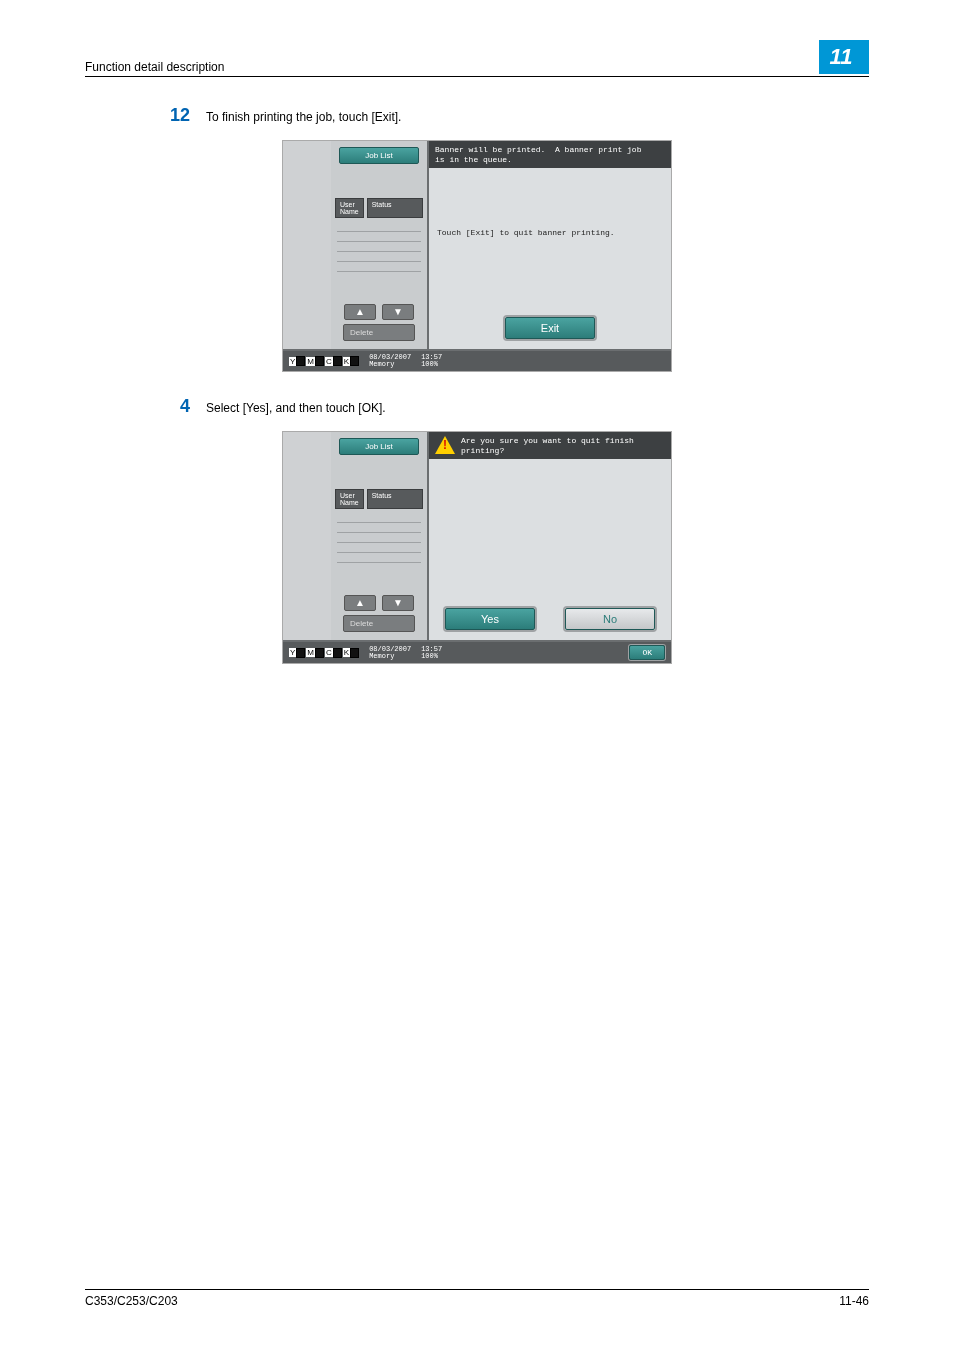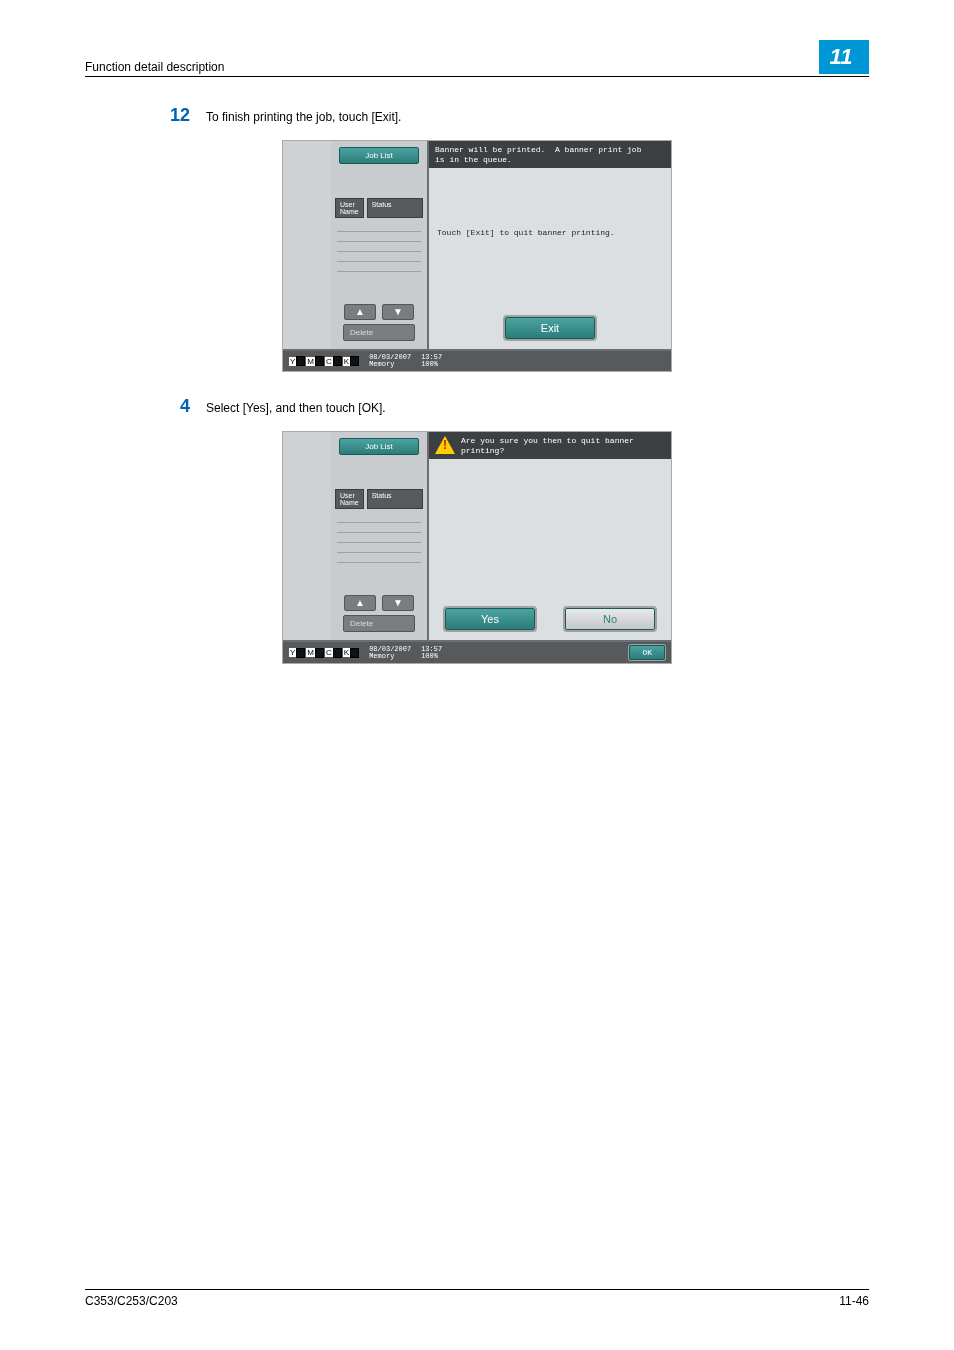--- a/index.html
+++ b/index.html
@@ -374,21 +374,21 @@
         </div>
         <div class="arrow-row">
           <div class="arrow-btn">▲</div>
           <div class="arrow-btn">▼</div>
         </div>
         <div class="del-btn">Delete</div>
       </div>
       <div class="mainarea">
         <div class="msg-bar">
           <span class="warn-tri">!</span>
-          <span>Are you sure you then to quit banner printing?</span>
+          <span>Are you sure you want to quit finish printing?</span>
         </div>
         <div class="center-area">
           <div class="bottom-btn-row">
             <div class="panel-btn">Yes</div>
             <div class="panel-btn no">No</div>
           </div>
         </div>
       </div>
     </div>
     <div class="status-bar">

